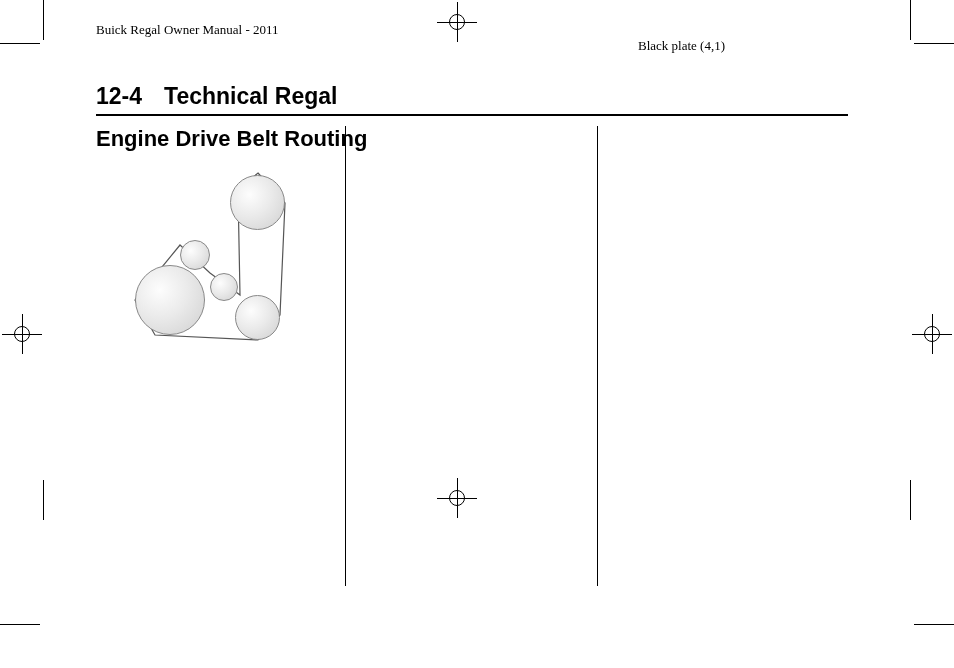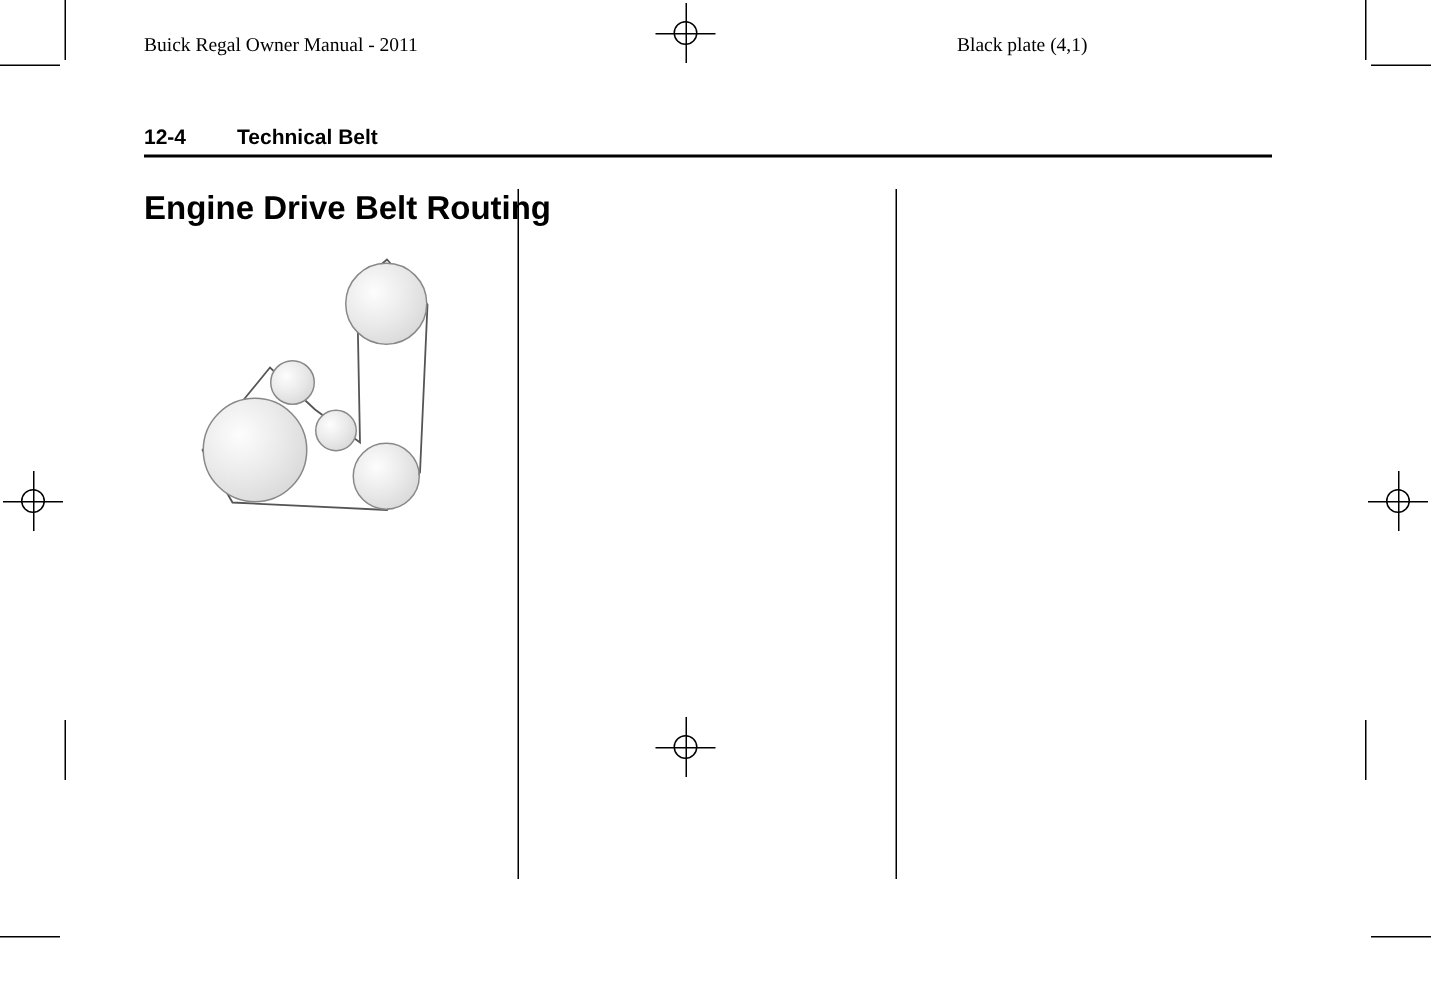--- a/index.html
+++ b/index.html
@@ -23,25 +23,25 @@
   .reg-mark .hline  { position: absolute; left: 0; top: 20px; width: 40px; height: 1px; background: #000; }
   .reg-mark .vline  { position: absolute; left: 20px; top: 0; width: 1px; height: 40px; background: #000; }
   .reg-top    { left: 457px; top: 2px;  transform: translateX(-50%); }
   .reg-bottom { left: 457px; bottom: 2px; transform: translateX(-50%); }
   .reg-left   { left: 2px;  top: 314px; }
   .reg-right  { right: 2px; top: 314px; }
 
   
   .run-header { position: absolute; top: 22px; font-size: 13px; }
   .run-left   { left: 96px; }
-  .run-right  { left: 638px; }
+  .run-right  { left: 638px; margin-top: 16px; }
 
   
   .section-head { position: absolute; left: 96px; top: 83px; width: 752px; }
-  .section-head .row { display: flex; gap: 34px; font-family: Arial, Helvetica, sans-serif; font-weight: bold; font-size: 14px; }
+  .section-head .row { display: flex; gap: 22px; font-family: Arial, Helvetica, sans-serif; font-weight: bold; font-size: 23px; }
   .section-head .rule { margin-top: 4px; height: 2px; background: #000; width: 100%; }
 
   
   .subhead { position: absolute; left: 96px; top: 126px; font-family: Arial, Helvetica, sans-serif; font-weight: bold; font-size: 22px; }
 
   
   .col-rule { position: absolute; top: 126px; width: 1px; height: 460px; background: #000; }
   .col-rule-1 { left: 345px; }
   .col-rule-2 { left: 597px; }
 
@@ -88,21 +88,21 @@
       <div class="vline"></div>
       <div class="circle"></div>
     </div>
 
   <div class="run-header run-left">Buick Regal Owner Manual - 2011</div>
   <div class="run-header run-right">Black plate (4,1)</div>
 
   <div class="section-head">
     <div class="row">
       <span>12-4</span>
-      <span>Technical Belt</span>
+      <span>Technical Regal</span>
     </div>
     <div class="rule"></div>
   </div>
 
   <div class="subhead">Engine Drive Belt Routing</div>
 
   <div class="col-rule col-rule-1"></div>
   <div class="col-rule col-rule-2"></div>
 
   <div class="belt-diagram">

